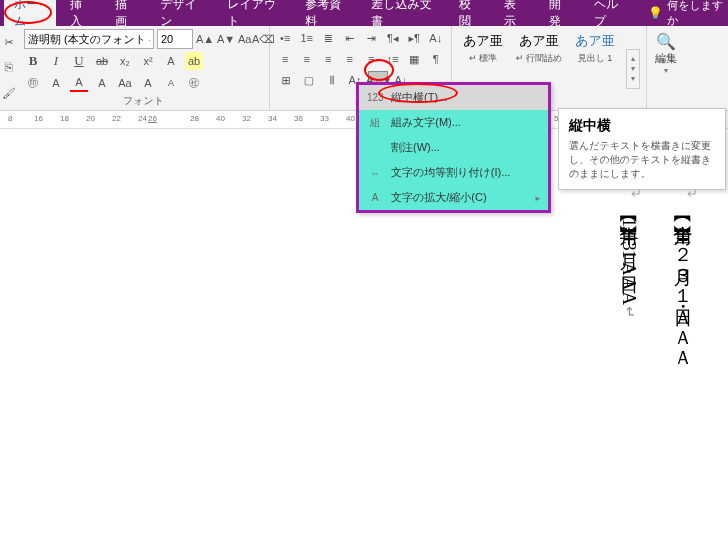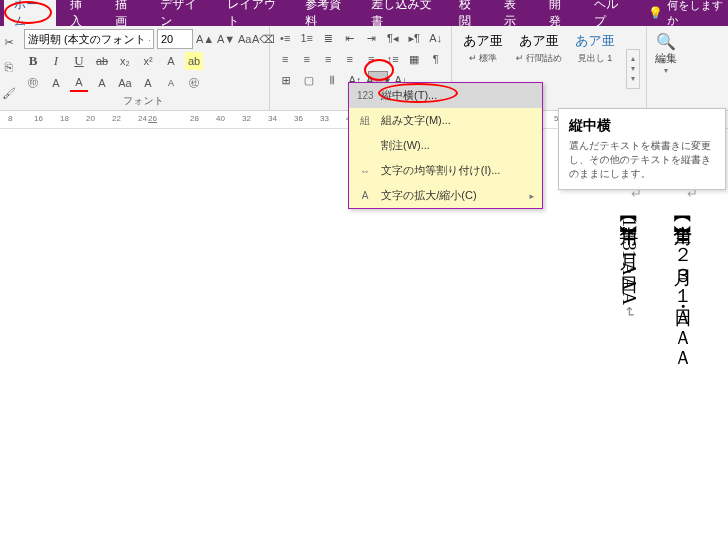--- a/index.html
+++ b/index.html
@@ -41,21 +41,21 @@
   .styles-group { display:flex; gap:6px; padding:4px 6px 2px 6px; border-right:1px solid #d4d4d4;}
   .style-item { width:50px; text-align:center; font-size:10px; cursor:pointer;}
   .style-preview { font-size:13px; padding:2px 0;}
   .style-name { font-size:9px; color:#555; white-space:nowrap;}
   .style-expand { width:14px; display:flex; flex-direction:column; justify-content:center; gap:0; border:1px solid #ccc; align-self:center; height:40px;}
   .style-expand span{ font-size:8px; text-align:center; color:#777; line-height:10px;}
   
   .edit-group { padding:6px 8px; text-align:center;}
   .edit-label { font-size:11px; color:#444; }
   
-  .dropdown-menu { position:absolute; top:82px; left:348px; background:#fef9c3; border:1px solid #a21caf; box-shadow:2px 2px 4px rgba(0,0,0,0.2); width:195px; z-index:10;}
+  .dropdown-menu { position:absolute; top:82px; left:356px; background:#5eead4; border:3px solid #a21caf; box-shadow:2px 2px 4px rgba(0,0,0,0.2); width:195px; z-index:10;}
   .menu-item { display:flex; align-items:center; gap:8px; padding:5px 8px; cursor:pointer; font-size:11px; color:#333;}
   .menu-item.highlighted { background:#d8d8d8; }
   .menu-icon { width:16px; text-align:center; font-size:10px; color:#666;}
   .menu-circle { position:absolute; top:83px; left:378px; width:80px; height:20px; border:2px solid #ff0000; border-radius:50%; pointer-events:none; z-index:11;}
   
   .tooltip { position:absolute; top:108px; left:558px; background:#fff; border:1px solid #c6c6c6; padding:8px 10px; width:168px; box-shadow:2px 2px 4px rgba(0,0,0,0.15); z-index:9;}
   .tooltip-title { font-weight:bold; font-size:14px; margin-bottom:4px;}
   .tooltip-body { font-size:10px; color:#555; line-height:1.4;}
   
   .ruler { height:18px; background:#fff; border-bottom:1px solid #ddd; position:relative; font-size:8px; color:#777; overflow:hidden;}

